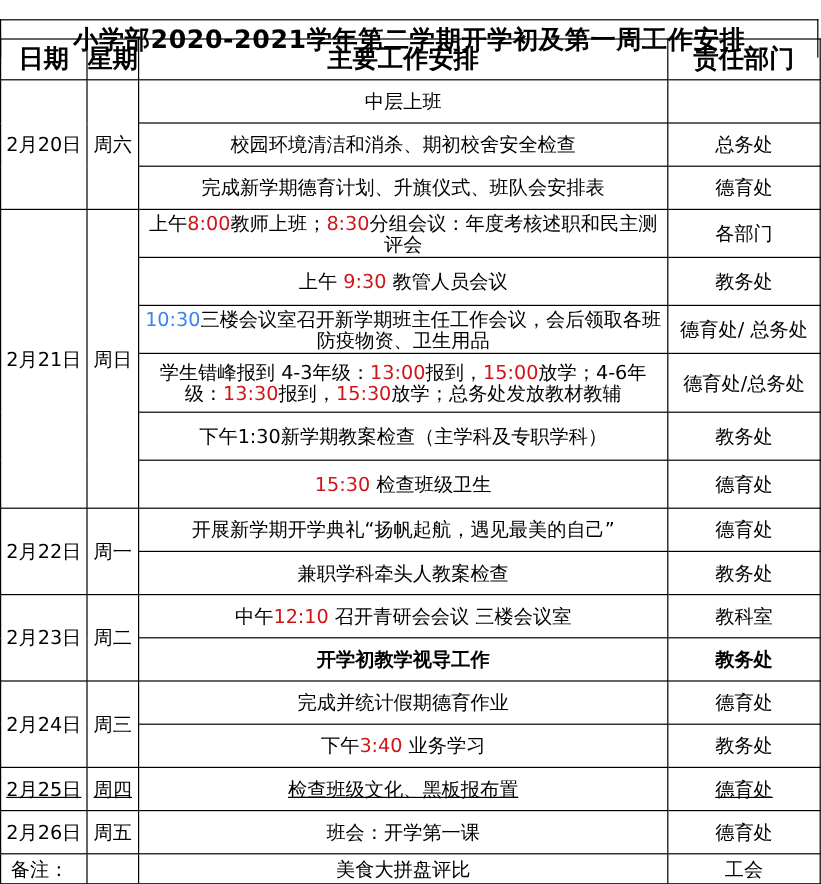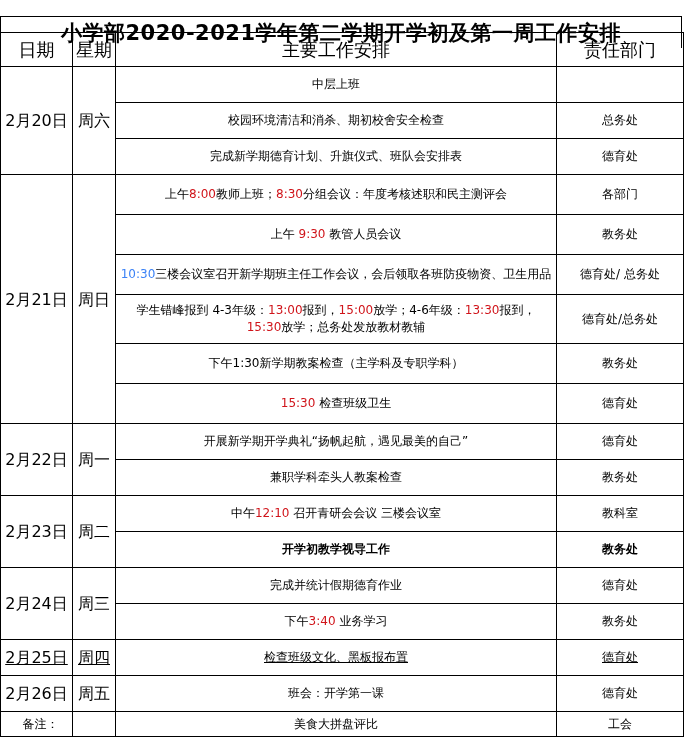--- a/index.html
+++ b/index.html
@@ -6,30 +6,30 @@
     body { width: 684px; height: 737px; overflow: hidden; position: relative;
       font-family: "DejaVu Sans", "Liberation Sans", sans-serif; color: #000; }
     .sheet { position: absolute; left: 0; top: 0; width: 684px; height: 737px; }
     .title { position: absolute; left: 0; top: 16px; width: 682px; height: 32px;
       border: 1px solid #000; border-bottom: none; box-sizing: border-box;
       font-size: 21px; font-weight: bold; text-align: center; line-height: 32px;
       letter-spacing: 0.5px; }
     table { position: absolute; left: 0; top: 32px; border-collapse: collapse;
       table-layout: fixed; width: 683px; }
     td, th { border: 1.5px solid #000; padding: 0; text-align: center;
-      vertical-align: middle; font-size: 12px; line-height: 17px; overflow: hidden; }
-    th { font-weight: normal; font-size: 18px; }
+      vertical-align: middle; font-size: 16px; line-height: 17px; overflow: hidden; }
+    th { font-weight: bold; font-size: 21px; }
     .c-date { width: 72px; }
     .c-week { width: 43px; }
     .c-task { width: 441px; }
     .c-dept { width: 127px; }
     td.task { padding: 0 4px; }
     td.date, td.week { font-size: 16px; }
     .red { color: #d0141a; }
-    td.note { text-align: center; padding-left: 8px; margin-top: 48px; }
+    td.note { text-align: left; padding-left: 8px; margin-top: 48px; }
   </style>
 </head>
 <body>
 
 <div class="sheet">
   <div class="title">小学部2020-2021学年第二学期开学初及第一周工作安排</div>
   <table>
     <colgroup>
       <col class="c-date">
         <col class="c-week">

